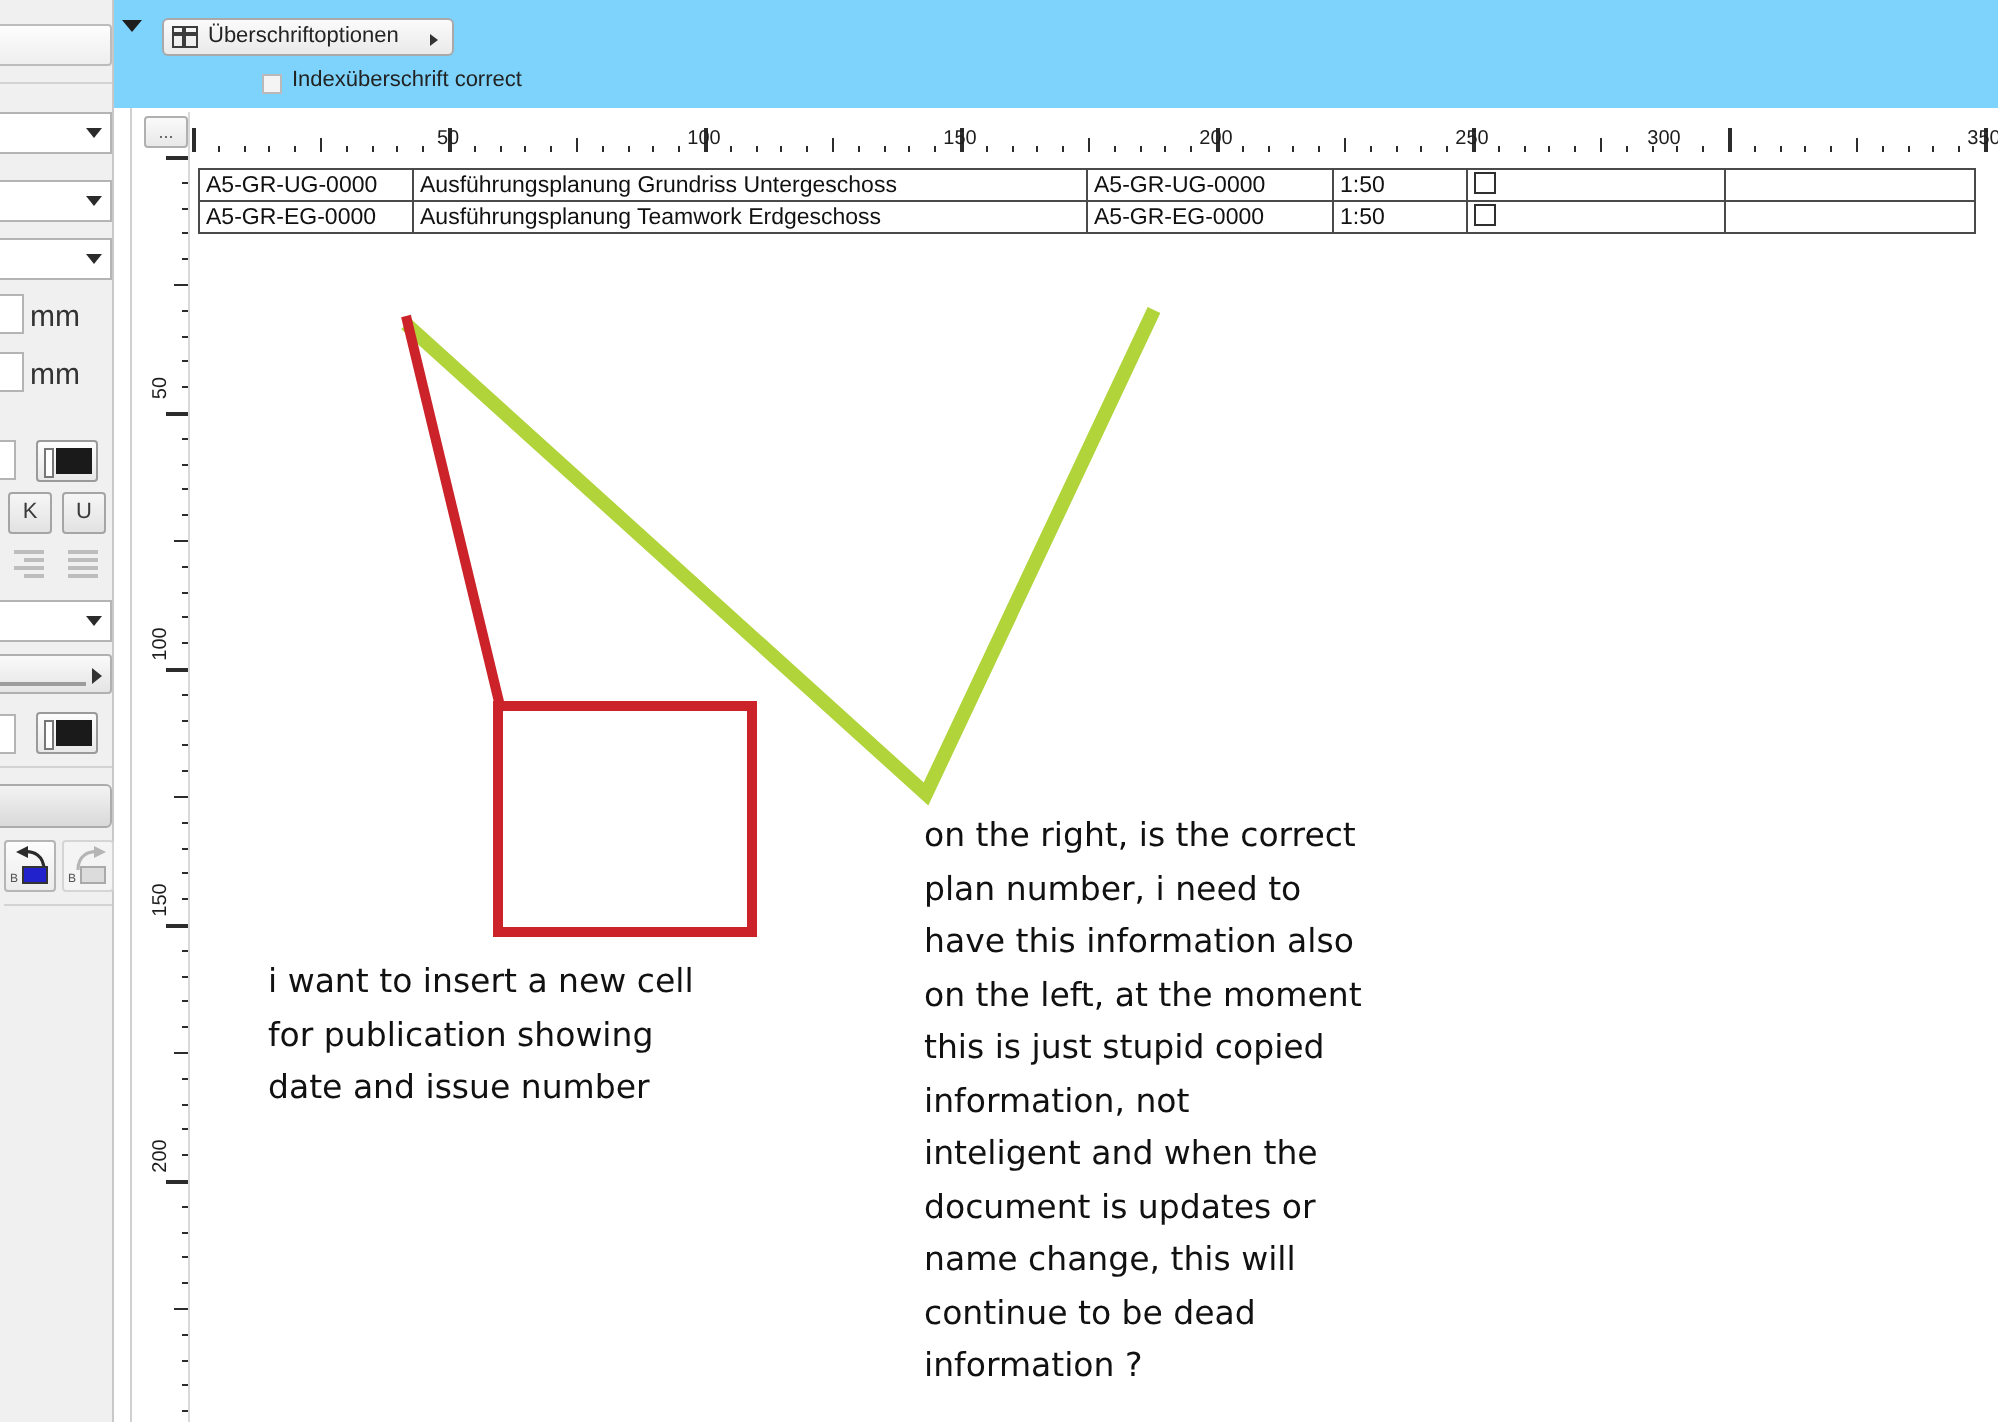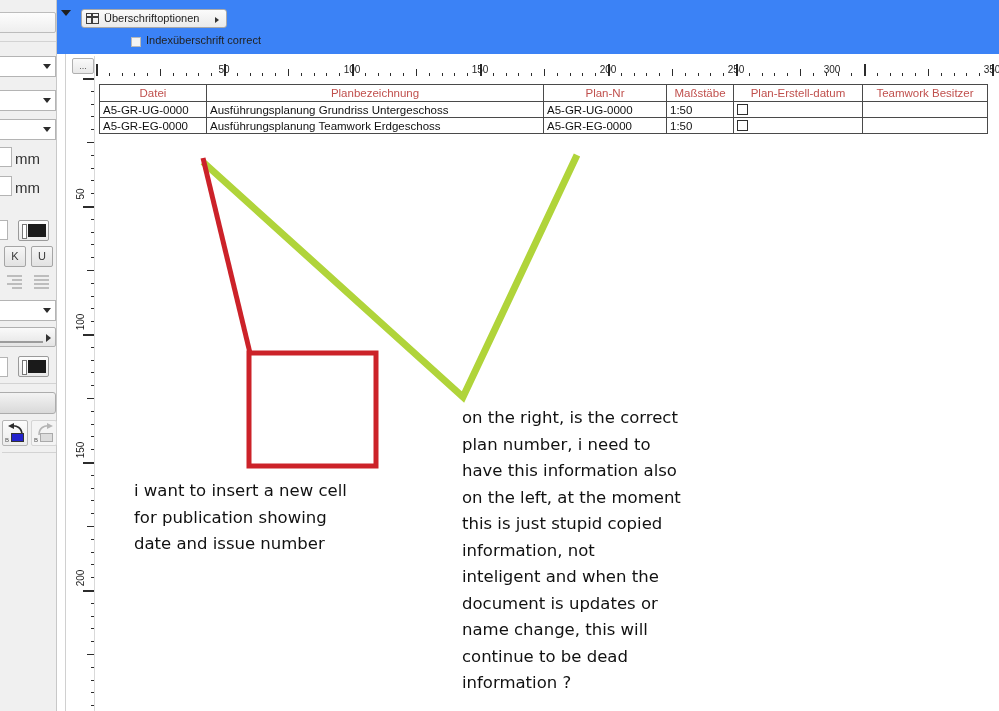--- a/index.html
+++ b/index.html
@@ -158,21 +158,21 @@
   }
   .sb-align i {
     position: absolute; left: 3px; height: 2px; background: #bdbdbd; display: block;
   }
 
   
   .toolbar-area {
     position: absolute;
     left: 57px; top: 0;
     width: 942px; height: 54px;
-    background: #3b82f6;
+    background: #7dd3fc;
   }
   .collapse-arrow {
     position: absolute;
     left: 4px; top: 10px;
     width: 0; height: 0;
     border-left: 5px solid transparent;
     border-right: 5px solid transparent;
     border-top: 6px solid #1e1e1e;
   }
   .hdr-button {
@@ -600,28 +600,20 @@
     <table class="doctable">
       <colgroup>
         <col style="width:107px">
           <col style="width:337px">
           <col style="width:123px">
         <col style="width:67px">
           <col style="width:129px">
           <col style="width:125px">
       </colgroup>
       <tbody>
-        <tr class="head-row">
-          <td>Datei</td>
-          <td>Planbezeichnung</td>
-          <td>Plan-Nr</td>
-          <td>Maßstäbe</td>
-          <td>Plan-Erstell-datum</td>
-          <td>Teamwork Besitzer</td>
-        </tr>
         <tr>
           <td>A5-GR-UG-0000</td>
           <td>Ausführungsplanung Grundriss Untergeschoss</td>
           <td>A5-GR-UG-0000</td>
           <td>1:50</td>
           <td><span class="cb"></span></td>
           <td></td>
         </tr>
         <tr>
           <td>A5-GR-EG-0000</td>

